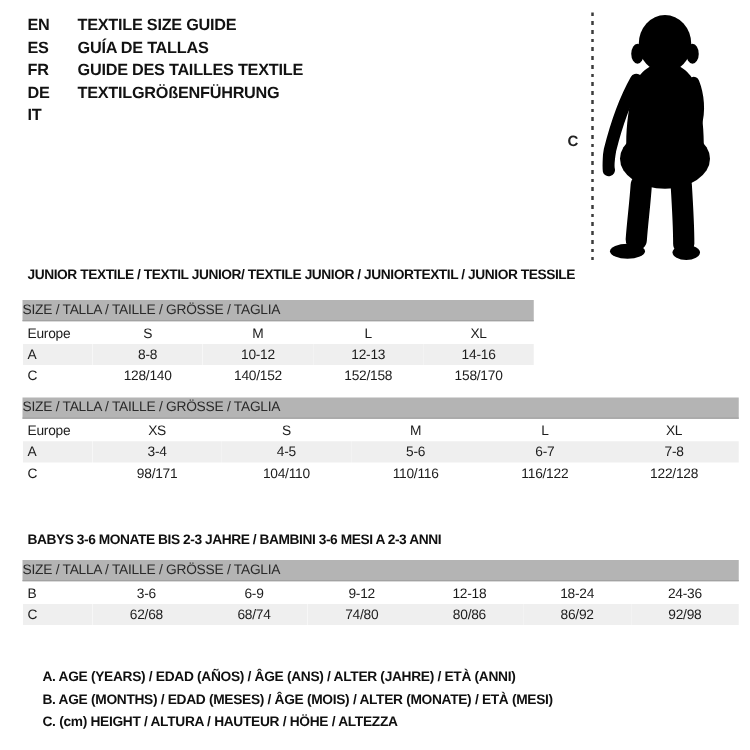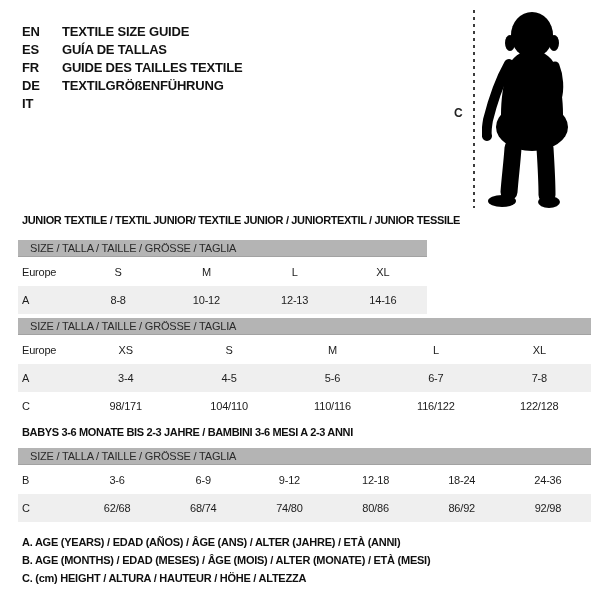--- a/index.html
+++ b/index.html
@@ -1,47 +1,47 @@
 <!DOCTYPE html>
 <html><head>
 <meta charset="utf-8">
 <style>
   html,body{margin:0;padding:0;}
   body{
     width:600px;height:600px;position:relative;background:#ffffff;
     font-family:"Liberation Sans", sans-serif;color:#141414;overflow:hidden;
   }
   
-  .languages{position:absolute;left:22px;top:11px;margin-top:12px;}
+  .languages{position:absolute;left:22px;top:11px;}
   .lang-row{display:flex;line-height:18px;font-weight:bold;font-size:13px;letter-spacing:-0.2px;color:#121212;}
   .lang-code{width:40px;flex:0 0 40px;}
   
   .figure{position:absolute;left:440px;top:4px;width:158px;height:212px;}
   .figure-label{position:absolute;left:14px;top:102px;font-weight:bold;font-size:12px;color:#222;}
   .dashed-line{position:absolute;left:33px;top:6px;width:2px;height:198px;
     background:repeating-linear-gradient(to bottom,#3c3c3c 0 3px,transparent 3px 7px);}
   .figure svg{position:absolute;left:42px;top:2px;}
   
   .tbl{position:absolute;left:18px;}
   .tbl-junior{top:213px;width:409px;}
   .tbl-children{top:318px;width:573px;}
   .tbl-babies{top:423px;width:573px;}
   .tbl-title{font-weight:bold;font-size:11px;line-height:14px;letter-spacing:-0.35px;
     color:#0f0f0f;padding-left:4px;margin-bottom:13px;white-space:nowrap;}
   .tbl-title .subsize{font-size:8.5px;vertical-align:sub;}
   .tbl-title-2l{margin-bottom:0;line-height:18px;}
   .tbl-title-2l.last{margin-bottom:7px;}
   .size-bar{height:16px;line-height:16px;background:#b4b4b4;border-bottom:1px solid #a2a2a2;
-    font-size:11px;letter-spacing:-0.2px;padding-left:12px;color:#2a2a2a;margin-bottom:1px;}
+    font-size:11px;letter-spacing:-0.2px;padding-left:0;color:#2a2a2a;margin-bottom:1px;}
   table{width:100%;border-collapse:collapse;table-layout:fixed;font-size:11px;color:#1c1c1c;}
-  td{height:28px;padding:0;text-align:center;letter-spacing:-0.2px;overflow:hidden;}
+  td{height:17px;padding:0;text-align:center;letter-spacing:-0.2px;overflow:hidden;}
   td.lbl{width:52px;text-align:left;padding-left:4px;}
   tr:nth-child(even){background:#efefef;}
   
-  .legend{position:absolute;left:22px;top:533px;font-weight:bold;font-size:11px;
+  .legend{position:absolute;left:34px;top:533px;font-weight:bold;font-size:11px;
     line-height:18px;letter-spacing:-0.25px;color:#0f0f0f;white-space:nowrap;}
 </style>
 </head>
 <body>
 
 <section class="languages">
   <div class="lang-row">
     <span class="lang-code">EN</span>
     <span class="lang-title">TEXTILE SIZE GUIDE</span>
   </div>

